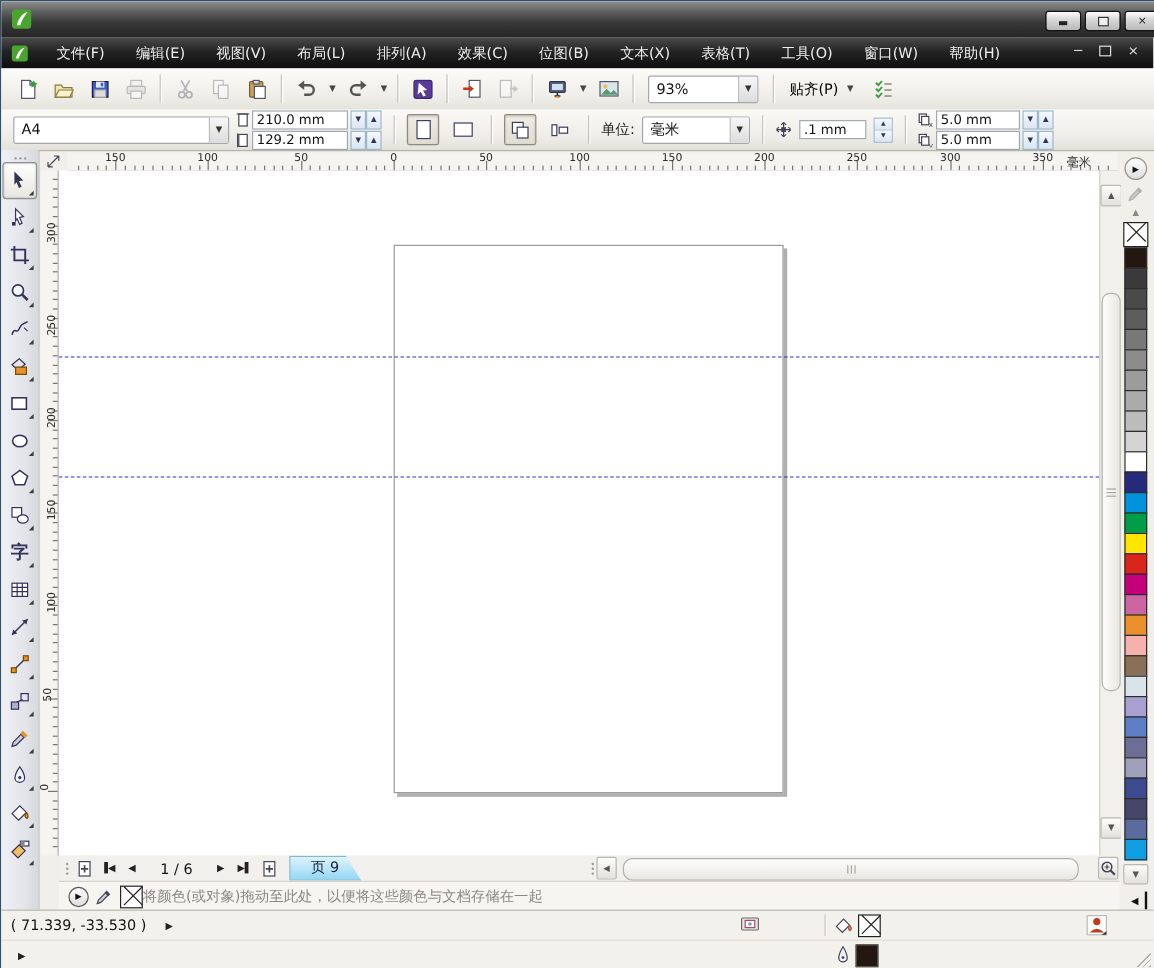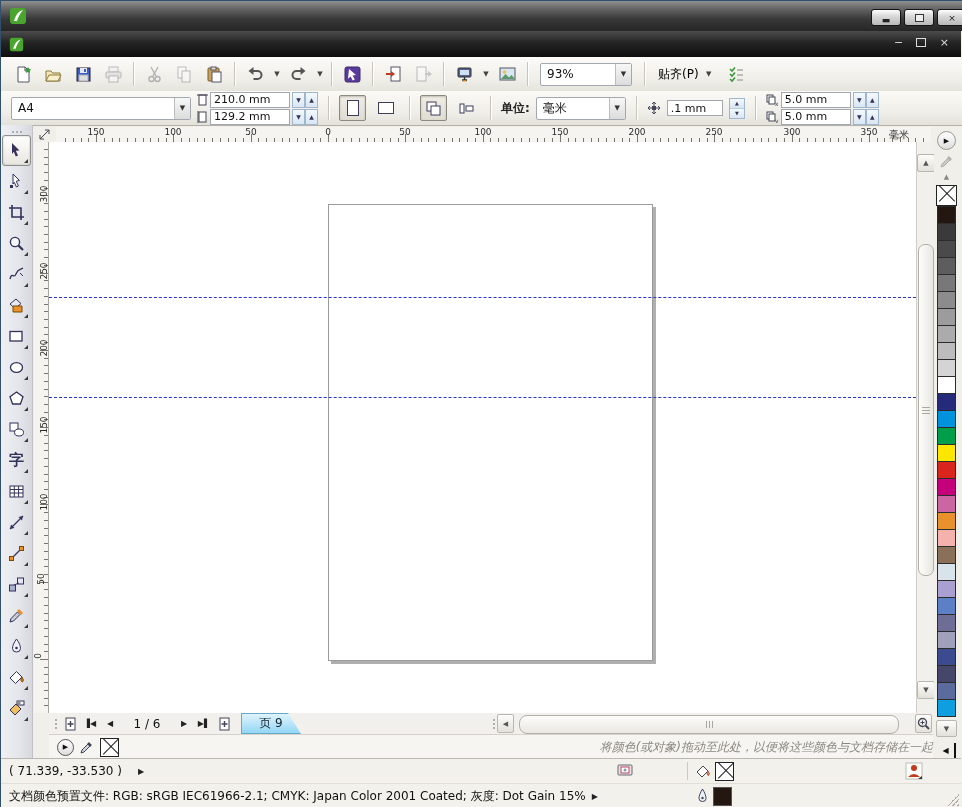--- a/index.html
+++ b/index.html
@@ -44,21 +44,21 @@
   .field{display:flex;align-items:center;background:#fff;border:1px solid #a3a8b0;height:14px;font-size:11px;padding:0 3px;color:#111;}
   .spinpair{display:flex;}
   .spin{width:11px;height:14px;border:1px solid #9fb6cc;background:linear-gradient(#f4f9fe,#d8e6f3);
     font-size:6px;color:#335;display:flex;align-items:center;justify-content:center;}
   .dimrow{display:flex;flex-direction:column;gap:1px;}
   .dimline{display:flex;align-items:center;gap:2px;}
   .pbtn{width:25px;height:24px;border:1px solid transparent;border-radius:2px;display:flex;align-items:center;justify-content:center;}
   .pbtn.active{border-color:#8b8b83;background:linear-gradient(#efede4,#dfddd2);box-shadow:inset 0 1px 2px rgba(0,0,0,.2);}
   .glyph-rect-portrait{width:10px;height:14px;border:1.5px solid #3c3c5e;background:#fff;}
   .glyph-rect-landscape{width:14px;height:10px;border:1.5px solid #3c3c5e;background:#fff;}
-  .units-label{color:#222;font-weight:bold;}
+  .units-label{color:#222;}
   .vspin{display:flex;flex-direction:column;border:1px solid #9fb6cc;}
   .vspin div{width:14px;height:9px;background:linear-gradient(#f4f9fe,#d8e6f3);font-size:5px;color:#335;display:flex;align-items:center;justify-content:center;border-bottom:1px solid #bcd;}
   .vspin div:last-child{border-bottom:none;}
   
   .toolbox{position:absolute;left:0;top:124px;width:31px;height:636px;
     background:linear-gradient(90deg,#eef0f4,#e3e5ea 60%,#d6d8dd);border-right:1px solid #bfc1c6;}
   .toolbox .grip{height:7px;display:flex;justify-content:center;align-items:center;gap:2px;padding-top:3px;}
   .toolbox .grip i{width:2px;height:2px;background:#9a9aa2;border-radius:50%;}
   .tool{position:relative;width:27px;height:29px;margin:0 auto;display:flex;align-items:center;justify-content:center;border:1px solid transparent;border-radius:3px;}
   .tool.selected{border-color:#8f8f8f;background:linear-gradient(#ffffff,#e8e6df);box-shadow:inset 0 0 2px rgba(0,0,0,.25);}
@@ -99,21 +99,21 @@
   .navbtn{width:16px;height:17px;display:flex;align-items:center;justify-content:center;font-size:8px;color:#222;border:1px solid transparent;border-radius:2px;}
   .page-indicator{min-width:52px;text-align:center;color:#111;font-size:12px;}
   .page-tab{margin-left:6px;width:58px;height:19px;display:flex;align-items:center;justify-content:center;font-size:12px;color:#123;
     background:linear-gradient(#dff3fc,#93d7f4);border:1px solid #64aacb;
     clip-path:polygon(0 0,calc(100% - 13px) 0,100% 100%,0 100%);}
   
   .dragbar{position:absolute;left:48px;top:733px;width:884px;height:24px;background:#f6f5f1;border-top:1px solid #d4d2ca;border-bottom:1px solid #c6c4bc;
     display:flex;align-items:center;}
   .dragbar .playbtn{width:15px;height:15px;border:1px solid #555;border-radius:50%;margin-left:8px;
     display:flex;align-items:center;justify-content:center;font-size:7px;color:#111;background:linear-gradient(#fff,#ddd);}
-  .dragbar .hint{flex:1;text-align:right;color:#8a8880;font-style:italic;font-size:12px;}
+  .dragbar .hint{flex:1;text-align:left;color:#8a8880;font-size:12px;}
   .nocolor{width:17px;height:17px;background:#fff;border:1px solid #222;position:relative;}
   .nocolor:before,.nocolor:after{content:"";position:absolute;left:-1px;top:7px;width:22px;height:1px;background:#222;}
   .nocolor:before{transform:rotate(45deg);}
   .nocolor:after{transform:rotate(-45deg);}
   
   .palette{position:absolute;left:933px;top:130px;width:25px;height:627px;display:flex;flex-direction:column;align-items:center;background:#f0efe9;}
   .pal-top{width:17px;height:17px;border:1px solid #9a988f;border-radius:50%;background:linear-gradient(#fff,#ddd);
     display:flex;align-items:center;justify-content:center;font-size:7px;color:#111;margin-bottom:2px;}
   .pal-eyedrop{height:18px;display:flex;align-items:center;opacity:.45;}
   .pal-arrow{width:19px;height:13px;display:flex;align-items:center;justify-content:center;font-size:7px;color:#8a8880;}
@@ -158,20 +158,34 @@
     </div>
   </div>
 
   <div class="menubar">
     <span class="app-mini">
       <svg width="15" height="15" viewBox="0 0 18 18">
           <rect x="1" y="1" width="16" height="16" rx="3" fill="#4aa52e"></rect>
           <path d="M5 14 C7 7 10 4 14 3 C11 7 9 10 8 14 Z" fill="#fff"></path>
         </svg>
     </span>
+    <div id="menu-items" style="display:flex">
+        <span class="menu-item">文件(F)</span>
+        <span class="menu-item">编辑(E)</span>
+        <span class="menu-item">视图(V)</span>
+        <span class="menu-item">布局(L)</span>
+        <span class="menu-item">排列(A)</span>
+        <span class="menu-item">效果(C)</span>
+        <span class="menu-item">位图(B)</span>
+        <span class="menu-item">文本(X)</span>
+        <span class="menu-item">表格(T)</span>
+        <span class="menu-item">工具(O)</span>
+        <span class="menu-item">窗口(W)</span>
+        <span class="menu-item">帮助(H)</span>
+      </div>
     <div class="doc-controls">
       <span>─</span>
       <span class="dc-restore"></span>
       <span>×</span>
     </div>
   </div>
 
   <div class="toolbar">
     <div id="toolbar-buttons" style="display:flex;align-items:center;gap:2px">
         <div class="tbtn">
@@ -906,21 +920,20 @@
       <div class="sb-abs" style="left:904px">
         <svg width="18" height="18" viewBox="0 0 18 18">
             <rect x="1" y="1" width="16" height="16" fill="#fdfdfb" stroke="#bbb"></rect>
             <circle cx="9" cy="6" r="3" fill="#c23a1e"></circle>
             <path d="M3 15 q6 -6 12 0 z" fill="#c23a1e"></path>
             <path d="M13 17 l4 0 0 -3 z" fill="#333"></path>
           </svg>
       </div>
     </div>
     <div class="sb-row">
-      <span>文档颜色预置文件: RGB: sRGB IEC61966-2.1; CMYK: Japan Color 2001 Coated; 灰度: Dot Gain 15%</span>
       <span class="sb-flyout" style="margin-left:6px">▶</span>
       <div class="sb-abs" style="left:694px">
         <span>
           <svg width="15" height="16" viewBox="0 0 15 16">
               <path d="M7.5 1 C5 5 4 8 4 10.5 a3.5 3 0 0 0 7 0 C11 8 10 5 7.5 1 z" fill="#eef0fa" stroke="#445"></path>
               <circle cx="7.5" cy="10" r="1.2" fill="#445"></circle>
             </svg>
         </span>
         <span class="swbox" style="background:#241712"></span>
       </div>

